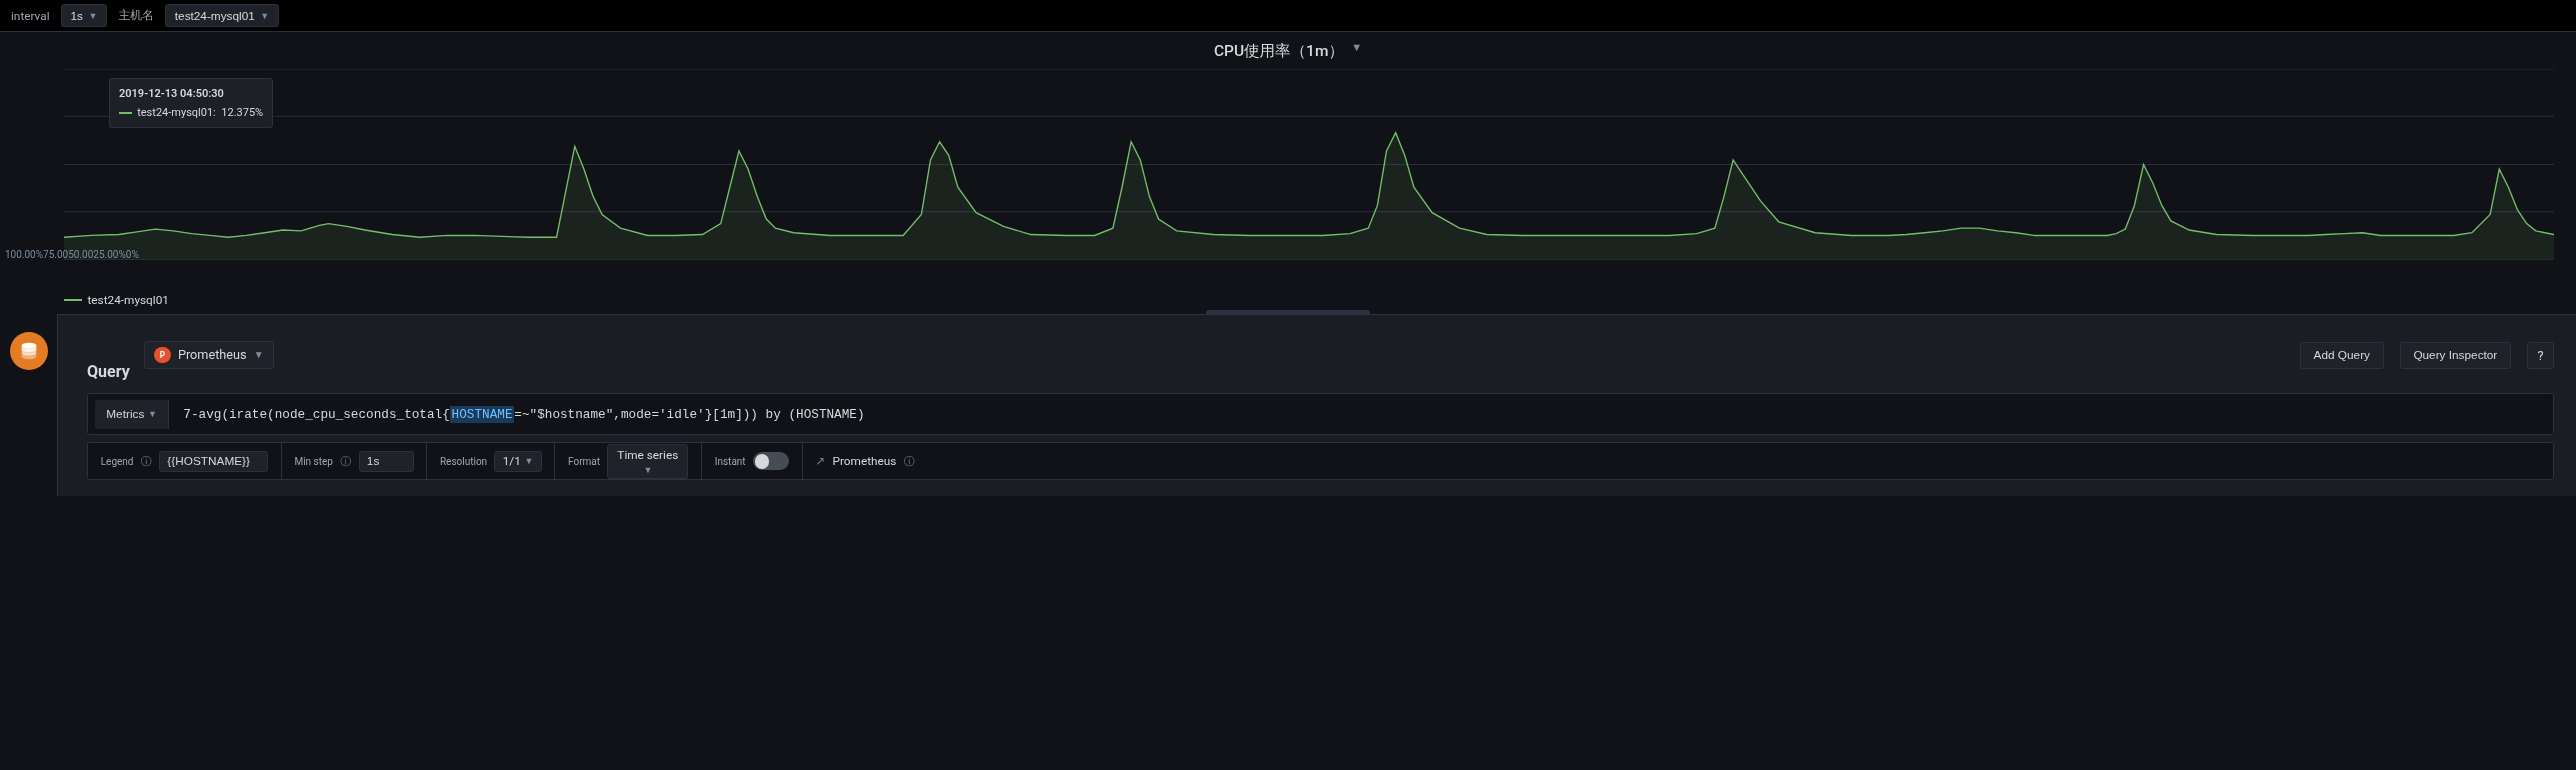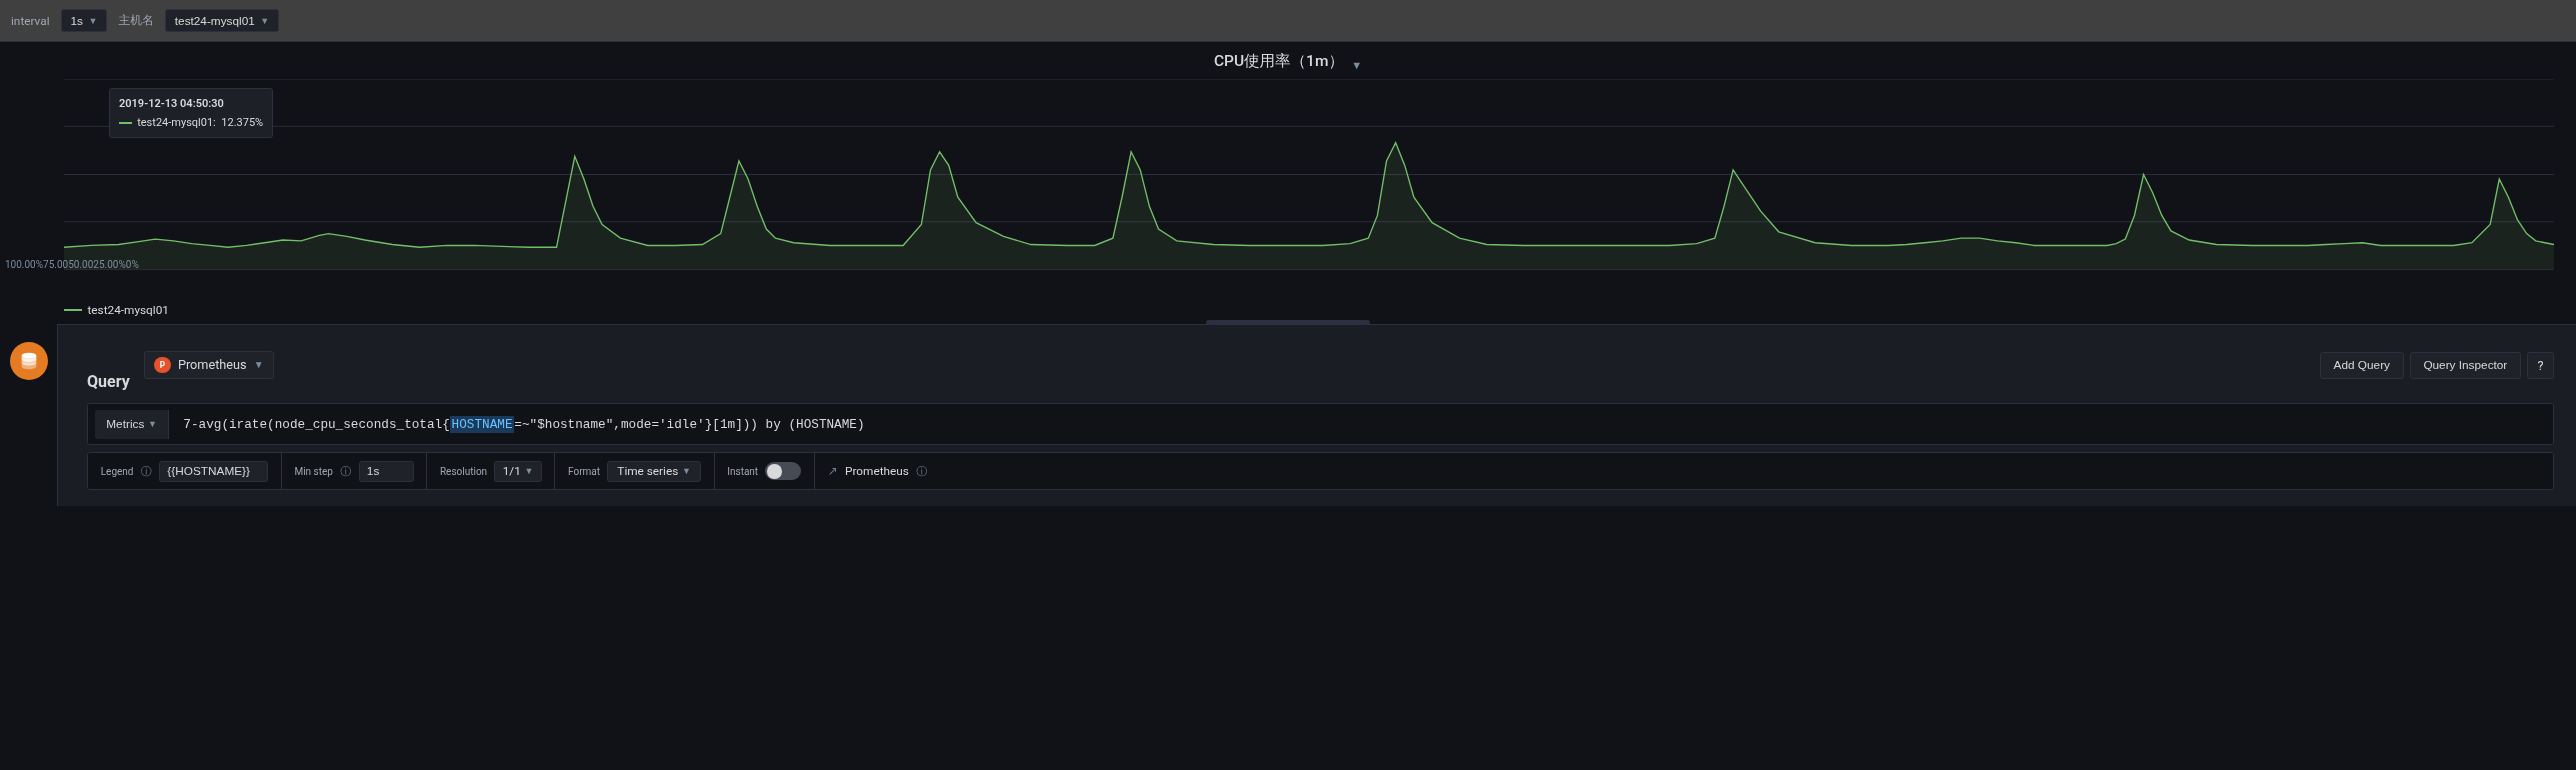--- a/index.html
+++ b/index.html
@@ -11,23 +11,23 @@
       width: 2576px;
       height: 771px;
       overflow: hidden;
     }
 
     
     .top-bar {
       display: flex;
       align-items: center;
       padding: 5.5px 11px;
-      background: #404040;
+      background: #000000;
       border-bottom: 0.9px solid #2c2f36;
-      height: 42px;
+      height: 32px;
       gap: 11px;
     }
     .label-tag {
       color: #9fa7b3;
       font-size: 11.8px;
     }
     .dropdown-btn {
       background: #1f2228;
       border: 0.9px solid #2c3040;
       color: #d8d9da;
@@ -47,21 +47,21 @@
     
     .chart-container {
       background: #111217;
       padding: 9px 0 0 0;
       position: relative;
       height: 282px;
     }
     .chart-title-row {
       display: flex;
       justify-content: center;
-      align-items: flex-end;
+      align-items: flex-start;
       gap: 7.3px;
       margin-bottom: 7.3px;
     }
     .chart-title {
       font-size: 15.5px;
       color: #d8d9da;
       font-weight: 500;
     }
     .chart-title-arrow {
       color: #7b8d9e;
@@ -216,21 +216,21 @@
     }
     .ds-label {
       color: #d8d9da;
       font-size: 12.7px;
     }
     .ds-arrow { color: #7b8d9e; font-size: 10px; }
 
     .query-header-right {
       display: flex;
       align-items: flex-start;
-      gap: 6px;
+      gap: 16px;
     }
     .btn-secondary {
       background: #1f2228;
       border: 0.9px solid #2c3040;
       color: #d8d9da;
       padding: 5.5px 12.7px;
       border-radius: 2.7px;
       cursor: pointer;
       font-size: 11.8px;
     }
@@ -335,20 +335,21 @@
     .format-select {
       display: flex;
       align-items: center;
       background: #1f2228;
       border: 0.9px solid #2c3040;
       border-radius: 2.7px;
       padding: 2.7px 9px;
       cursor: pointer;
       gap: 3.6px;
       font-size: 11.8px;
+      flex-direction: column;
     }
     .toggle-switch {
       width: 36px;
       height: 18px;
       background: #464c54;
       border-radius: 9px;
       position: relative;
       cursor: pointer;
     }
     .toggle-switch .knob {

